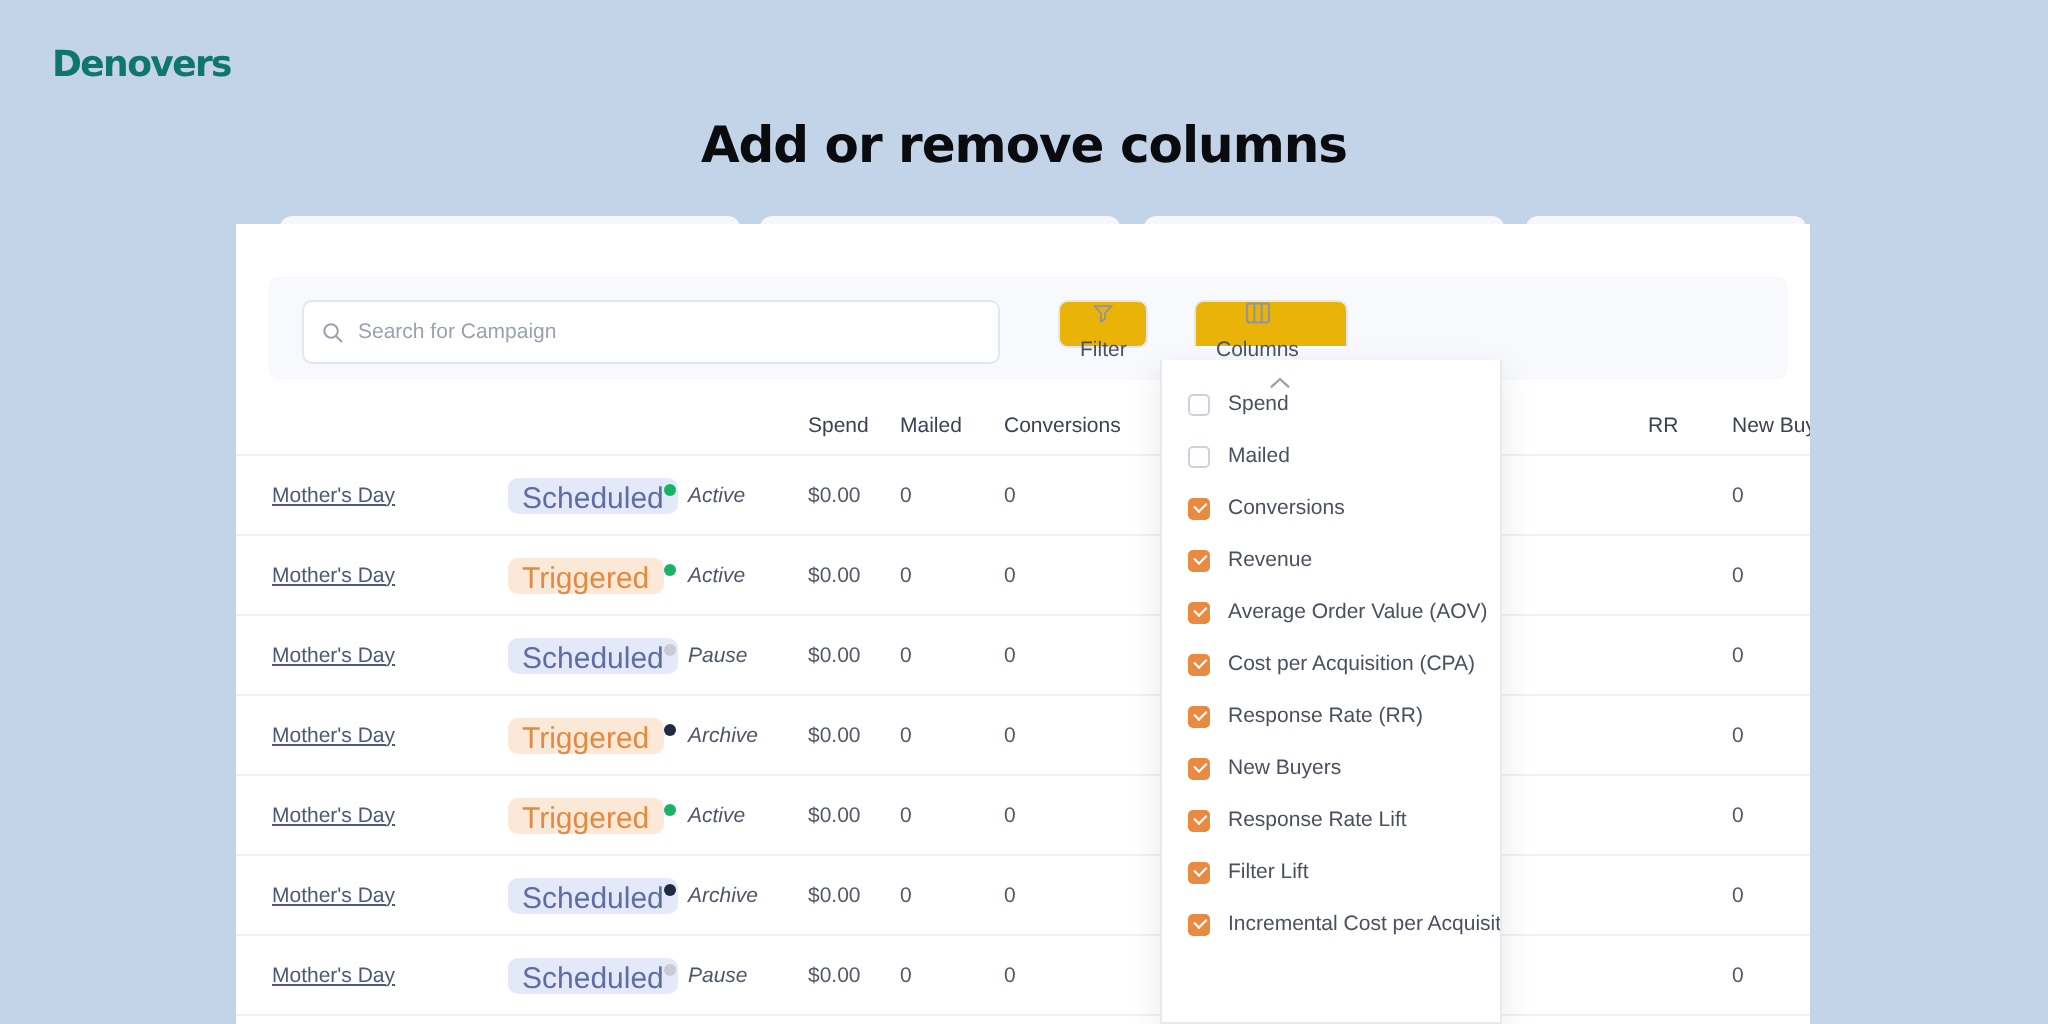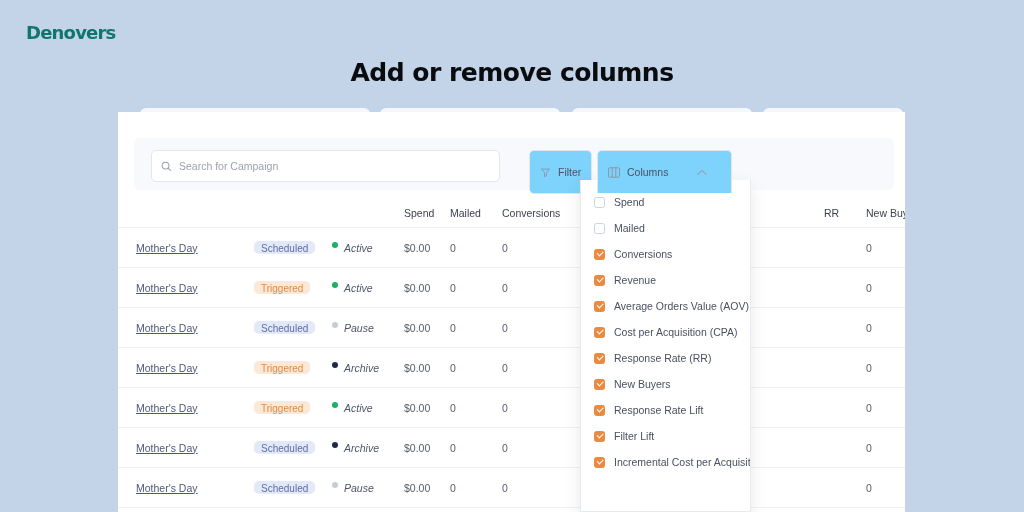--- a/index.html
+++ b/index.html
@@ -94,31 +94,32 @@
     font-size: 10.5px;
     color: #5b6273;
     background: transparent;
     width: 100%;
   }
   .search-input::placeholder { color: #9aa1b1; }
 
   .tbtn {
     position: absolute;
     top: 12px;
-    height: 44px;
-    background: #7dd3fc;
+    height: 24px;
+    background: #eab308;
     border: 1px solid #e2e6ee;
     border-radius: 5px;
     display: flex;
     align-items: center;
     gap: 7px;
     padding: 0 10px;
     font-size: 10.5px;
     color: #4b5263;
     cursor: pointer;
+    flex-direction: column;
   }
 
   .tbtn-filter { left: 395px; }
 
   .tbtn-columns {
     left: 463px;
     border-bottom-color: #ffffff;
     border-radius: 5px 5px 0 0;
     z-index: 30;
     padding-right: 24px;
@@ -167,21 +168,21 @@
     color: #4c5a77;
     text-decoration: underline;
     font-size: 10.5px;
     cursor: pointer;
   }
 
   .badge {
     display: inline-block;
     padding: 3px 7px 0;
     border-radius: 5px;
-    font-size: 10px;
+    font-size: 15px;
     line-height: 1;
   }
   .badge-scheduled { background: #e3e9f8; color: #5e6ea3; }
   .badge-triggered { background: #fce8d6; color: #e08a43; }
 
   .status { display: flex; gap: 6px; font-size: 10.5px; color: #4f566a; font-style: italic; }
   .dot { width: 6px; height: 6px; border-radius: 50%; flex: 0 0 6px; }
   .dot-active  { background: #16b364; }
   .dot-pause   { background: #c6cbd6; }
   .dot-archive { background: #1f2a44; }
@@ -455,21 +456,21 @@
         <div class="dd-item">
           <span class="cbox on"></span>
           <span>Conversions</span>
         </div>
         <div class="dd-item">
           <span class="cbox on"></span>
           <span>Revenue</span>
         </div>
         <div class="dd-item">
           <span class="cbox on"></span>
-          <span>Average Orders Value (AOV)</span>
+          <span>Average Order Value (AOV)</span>
         </div>
         <div class="dd-item">
           <span class="cbox on"></span>
           <span>Cost per Acquisition (CPA)</span>
         </div>
         <div class="dd-item">
           <span class="cbox on"></span>
           <span>Response Rate (RR)</span>
         </div>
         <div class="dd-item">

